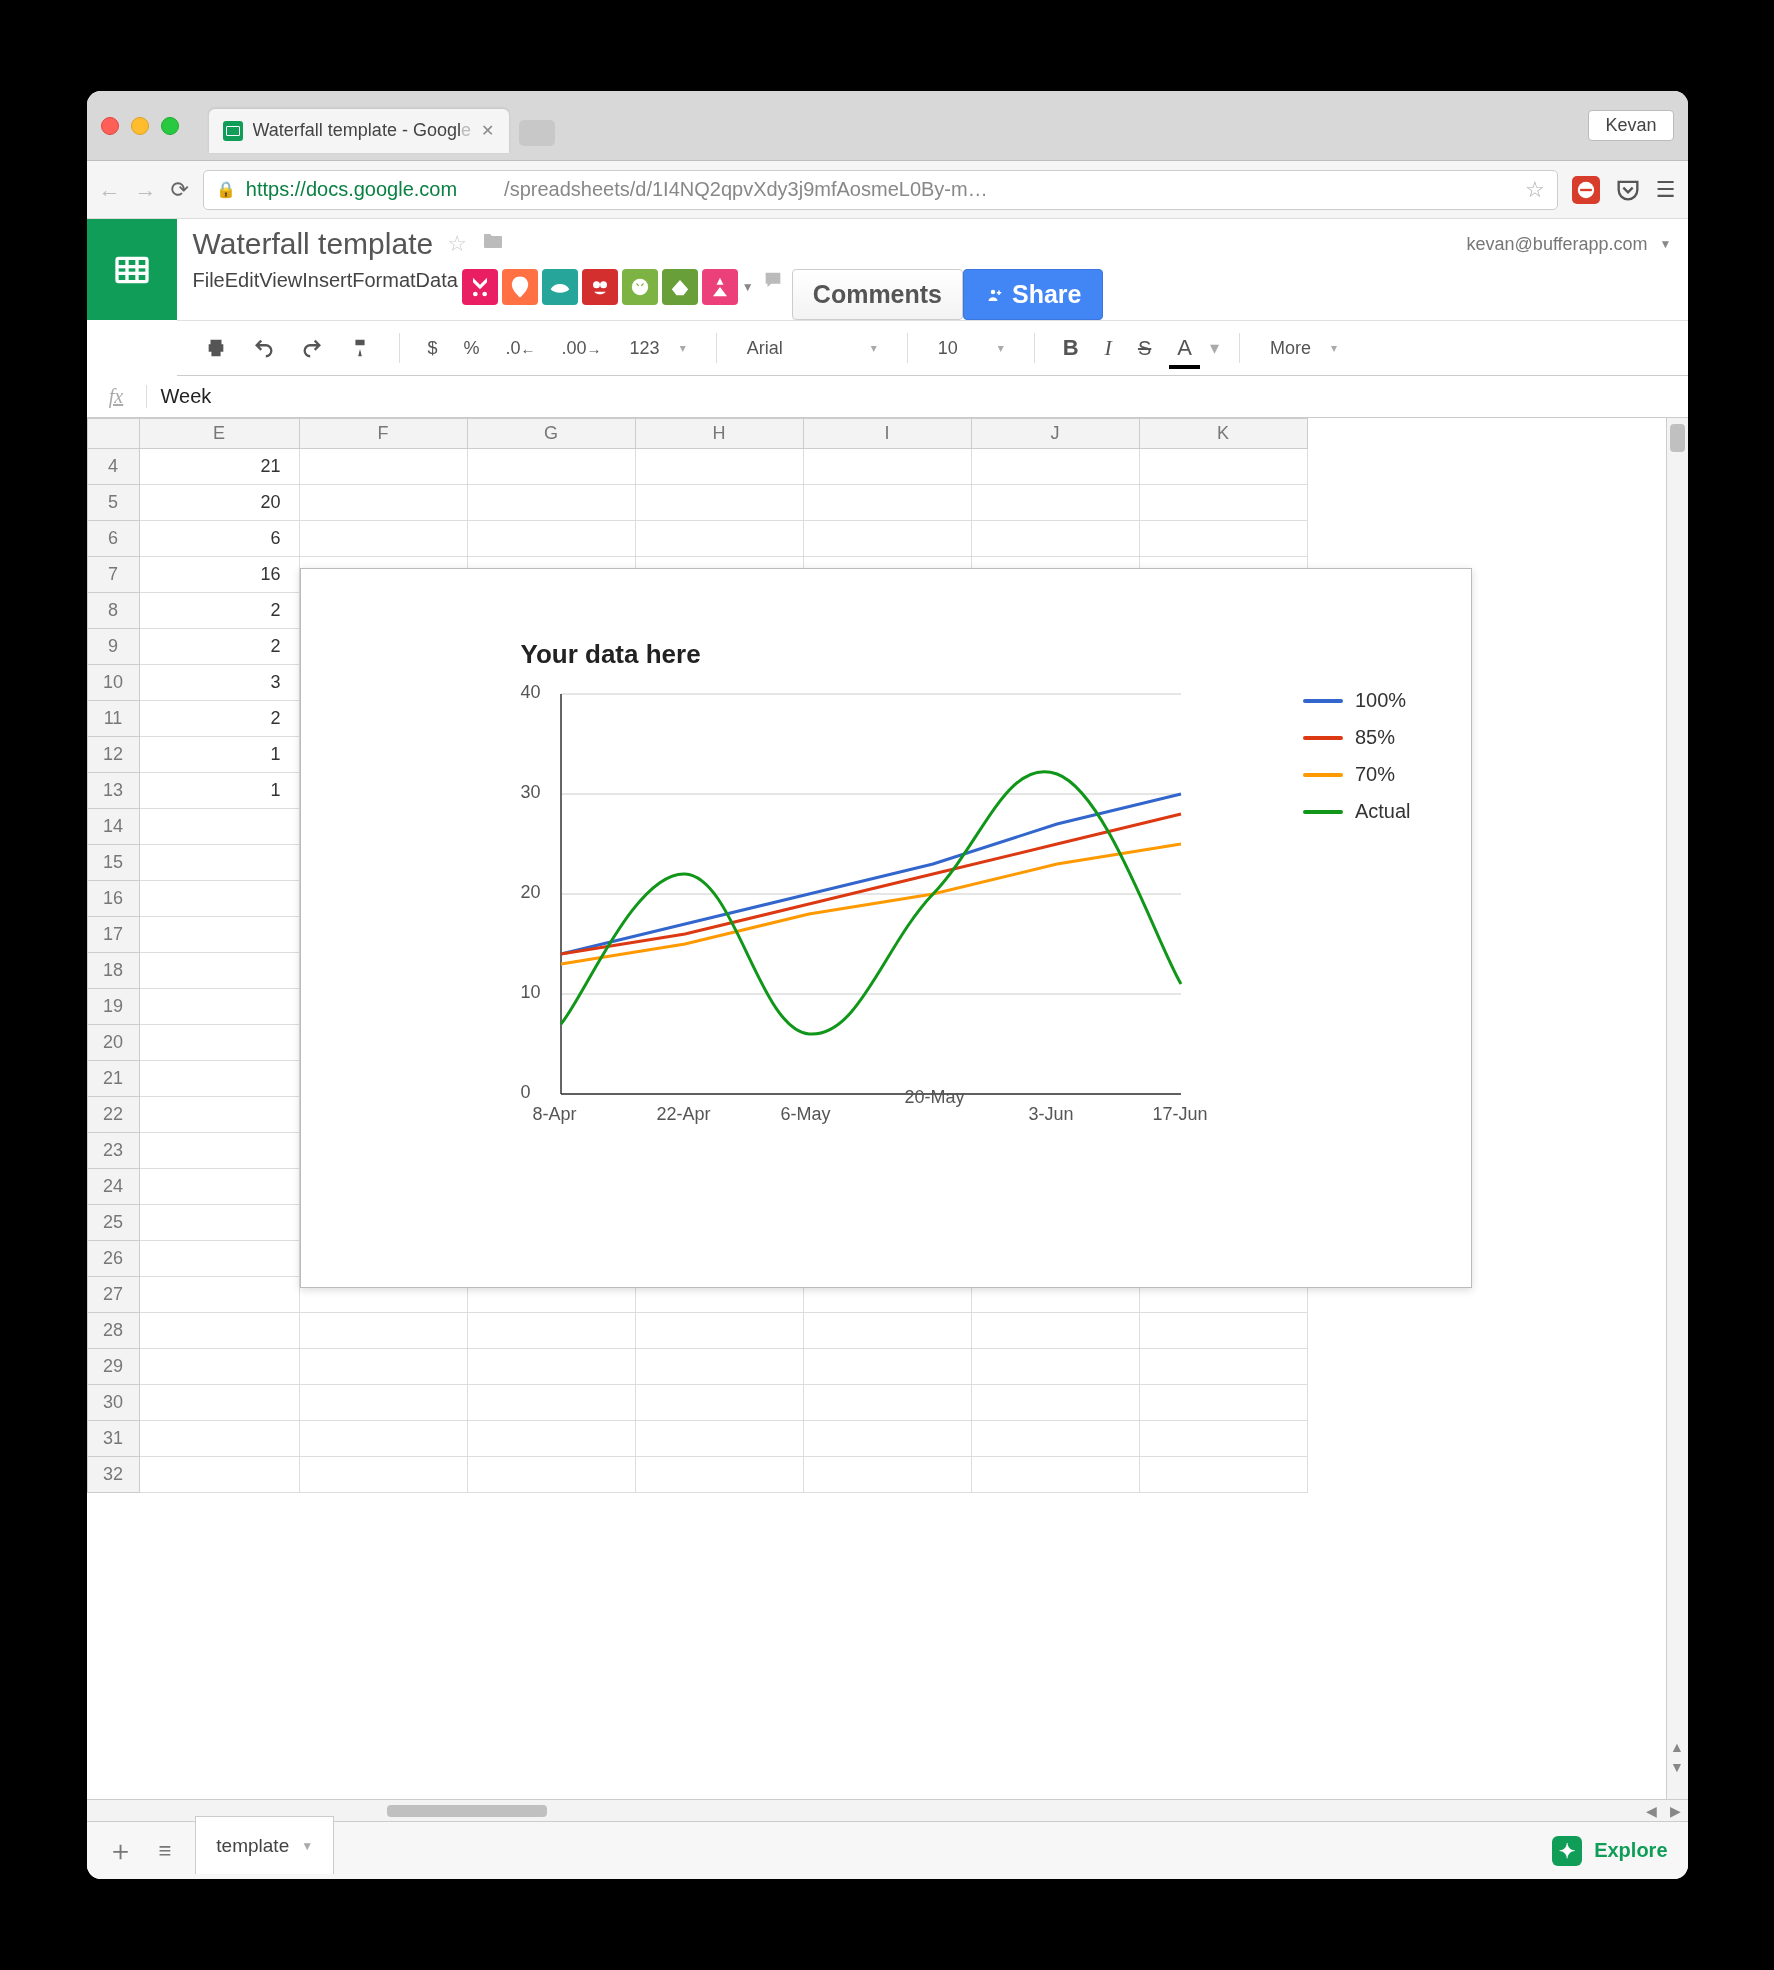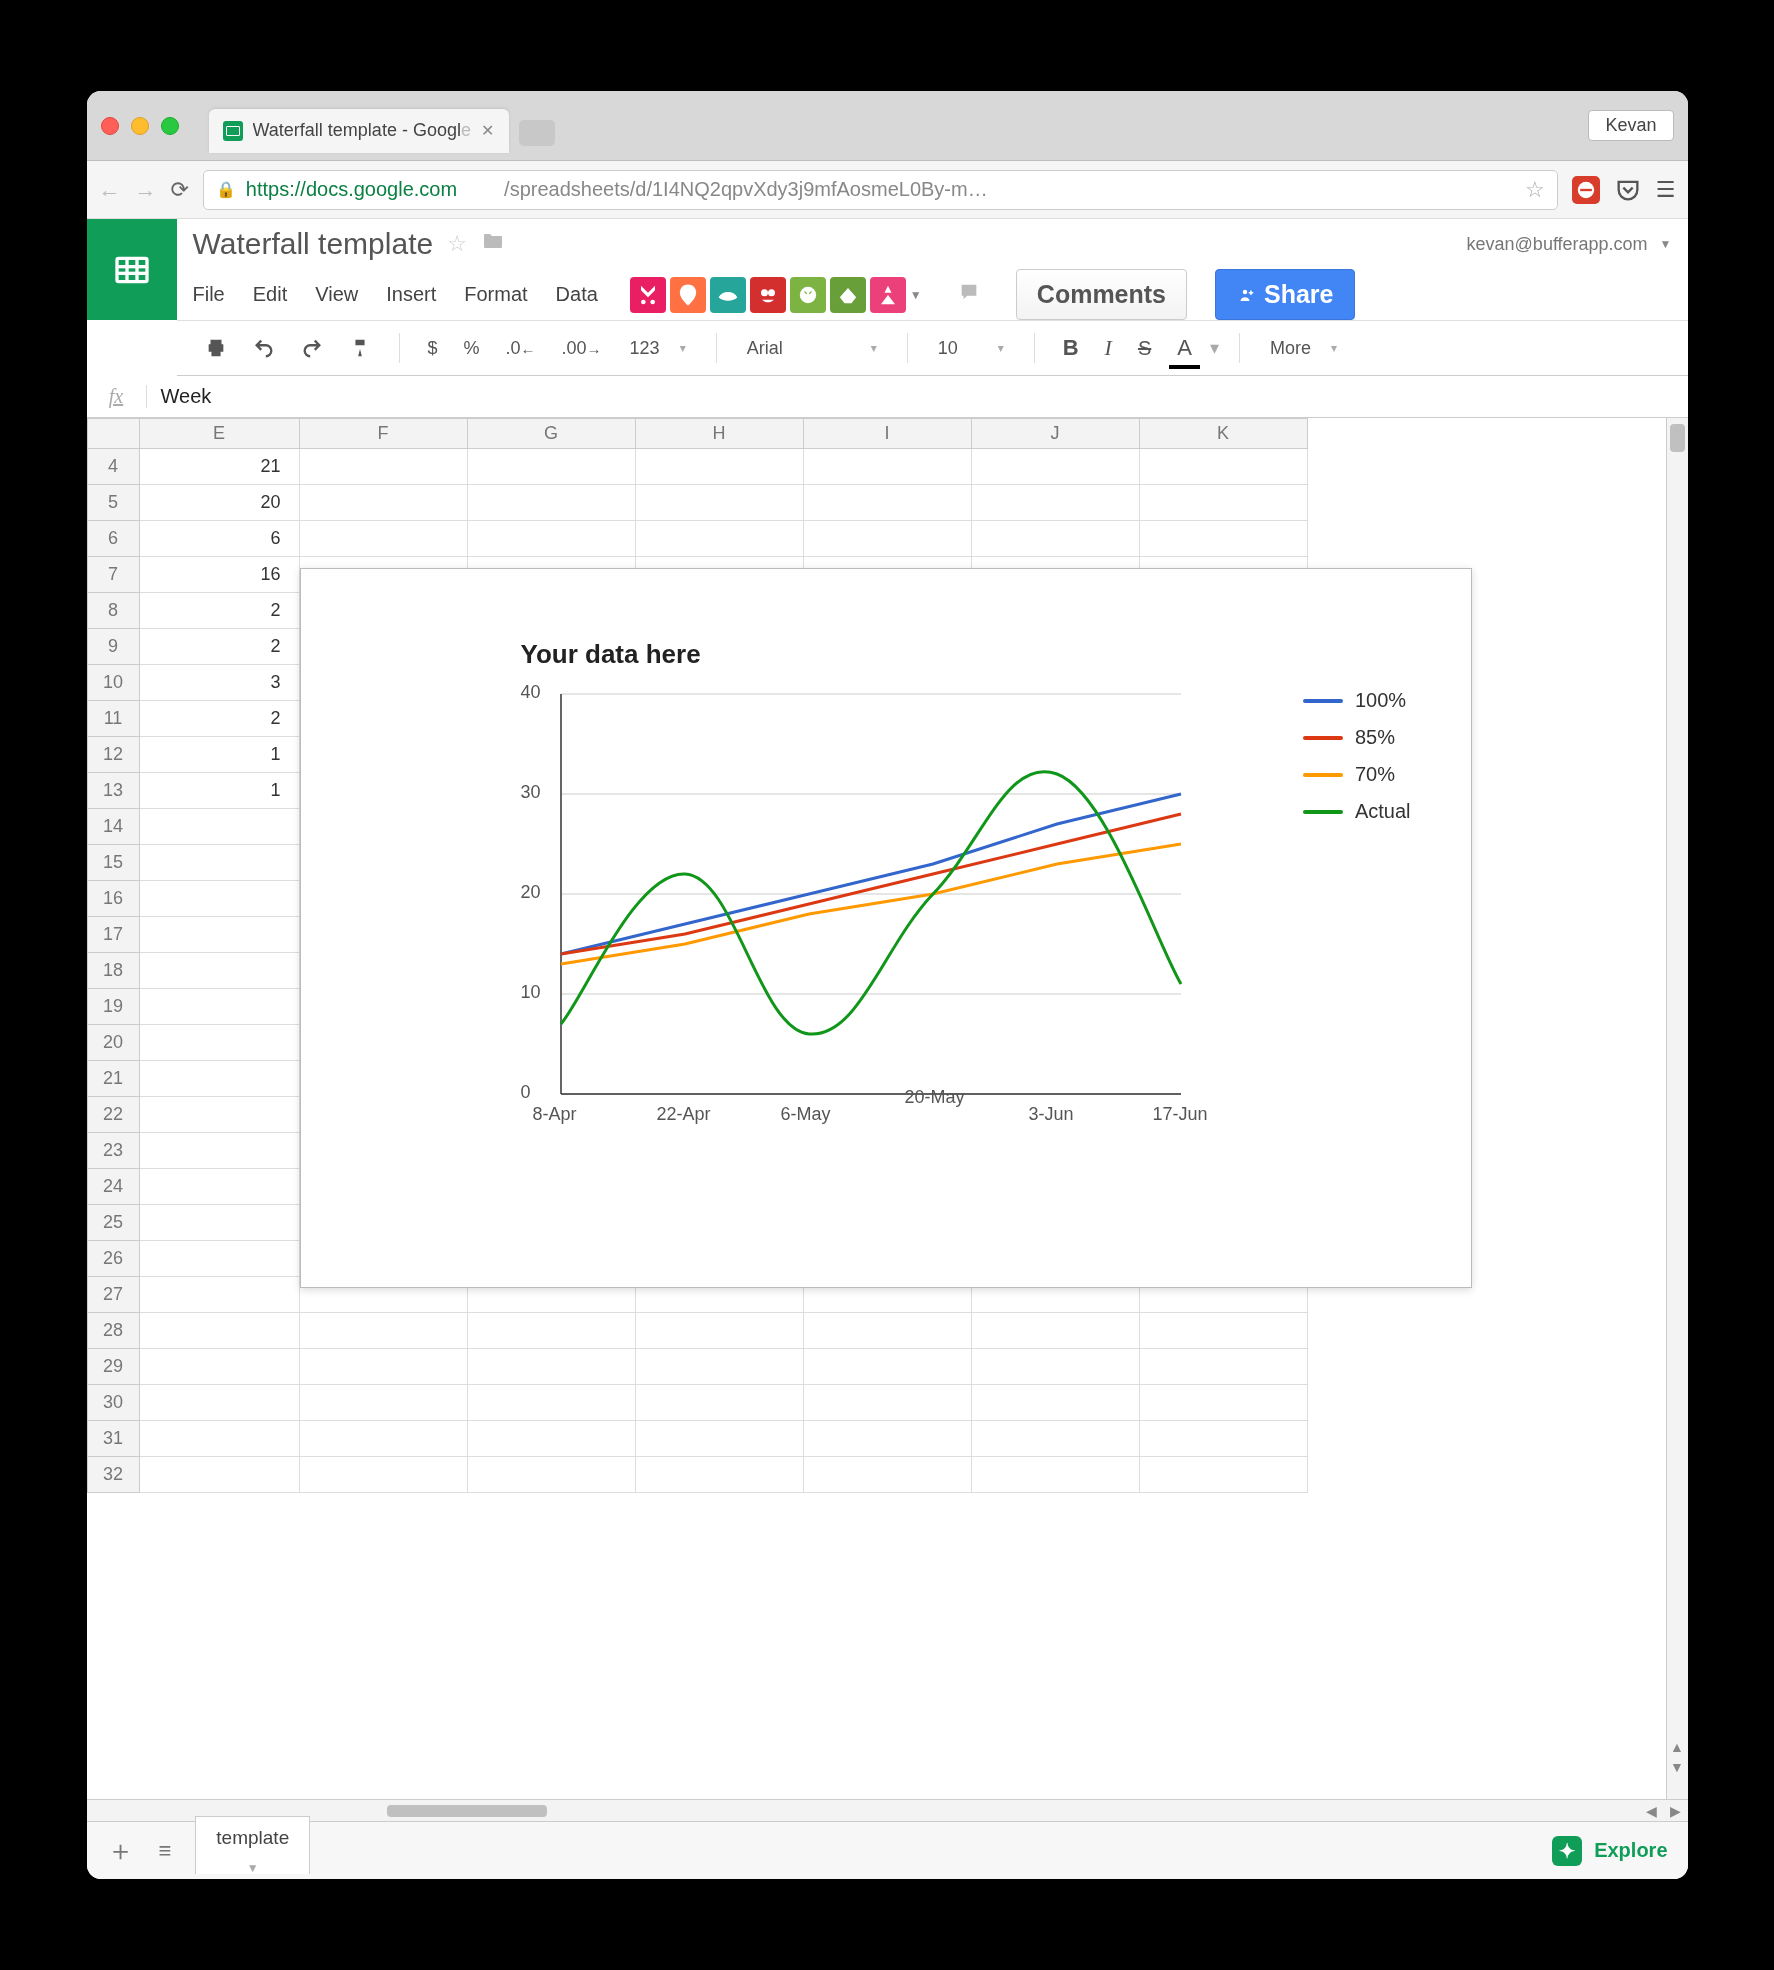--- a/index.html
+++ b/index.html
@@ -88,21 +88,21 @@
     width:90px; min-height:98px; background:#0f9d58; display:flex;align-items:center;justify-content:center;
   }
   .sheeticon svg { width:40px; height:40px; }
   .docheader-right { flex:1; display:flex; flex-direction:column; padding: 8px 16px 0 16px; }
   .titlerow { display:flex; align-items:center; gap:14px; }
   .doctitle { font-size:30px; color:#555; }
   .star-outline { color:#ccc; font-size:22px; }
   .folder-ic { color:#bbb; font-size:26px; }
   .titlerow-right { margin-left:auto; display:flex; align-items:center; gap:12px; font-size:18px; color:#777;}
   .dropdown-caret{font-size:12px;color:#888;}
-  .menurow { display:flex; align-items:center; gap:28px; font-size:20px; color:#444; margin-top:8px;}
+  .menurow { display:flex; align-items:flex-start; font-size:20px; color:#444; margin-top:8px;}
   .menurow .item { cursor:default; }
   .avatars { display:flex; gap:4px; margin-left:4px;}
   .avatar { width:36px;height:36px;border-radius:4px;display:flex;align-items:center;justify-content:center; }
   .avatar svg{width:28px;height:28px;}
   .av-caret{width:12px;align-self:center;color:#888;font-size:12px;}
   .lastedit-ic{color:#bbb;font-size:22px;margin:0 8px;}
   .btn { border:1px solid #ccc; background:linear-gradient(#fff,#f3f3f3); border-radius:4px; padding:10px 20px; font-size:25px; font-weight:bold; color:#555;}
   .btn.share{background:#4285f4;color:#fff;border-color:#3a76db;display:flex;align-items:center;gap:10px;}
   .btn.share svg{width:18px;height:18px;}
   
@@ -160,21 +160,21 @@
   .legend .sw{width:40px;height:4px;border-radius:2px;}
   .tick{position:absolute;font-size:18px;color:#555;}
   
   .hscrollrow{height:22px;background:#f3f3f3;border-top:1px solid #ccc;display:flex;align-items:center;}
   .hscrollrow .hthumb{margin-left:300px;width:160px;height:12px;background:#c0c0c0;border-radius:4px;}
   .hscrollrow .spacer{flex:1;}
   .hscrollrow .harrow{width:24px;text-align:center;color:#888;font-size:14px;}
   .tabsrow{height:58px;border-top:1px solid #ccc;display:flex;align-items:center;padding:0 20px;gap:24px;background:#f7f7f7;}
   .tabsrow .addtab{font-size:28px;color:#777;}
   .tabsrow .alltabs{font-size:22px;color:#777;}
-  .sheettab{background:#fff;border:1px solid #ccc;border-bottom:none;border-radius:0;padding:10px 20px;display:flex;align-items:center;gap:12px;font-size:19px;color:#444;margin-top:-11px;height:58px;flex-direction:column;}
+  .sheettab{background:#fff;border:1px solid #ccc;border-bottom:none;border-radius:0;padding:10px 20px;display:flex;align-items:center;gap:12px;font-size:19px;color:#444;margin-top:-11px;height:58px;}
   .sheettab .caret{color:#aaa;font-size:12px;}
   .explore{margin-left:auto;display:flex;align-items:center;gap:12px;color:#0f9d58;font-size:20px;font-weight:bold;}
   .explore .ic{width:30px;height:30px;background:#0f9d58;border-radius:6px;display:flex;align-items:center;justify-content:center;color:#fff;}
 </style>
 </head>
 <body>
 
 <div class="window">
 
   <div class="tabstrip">

